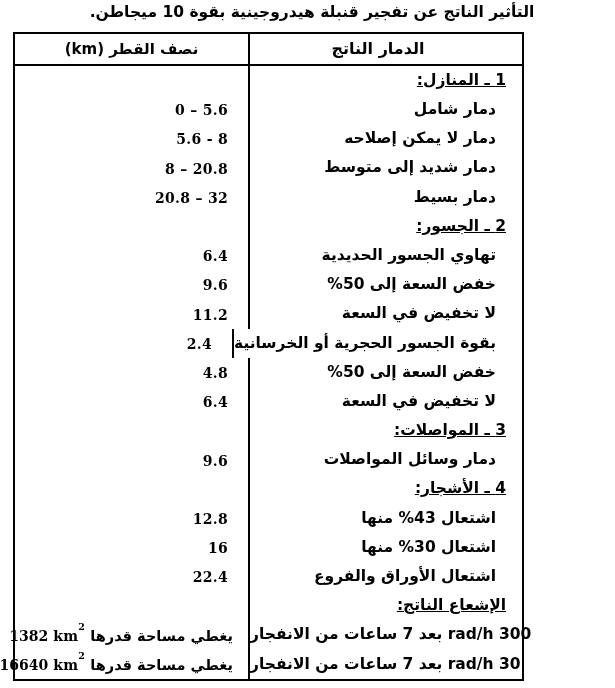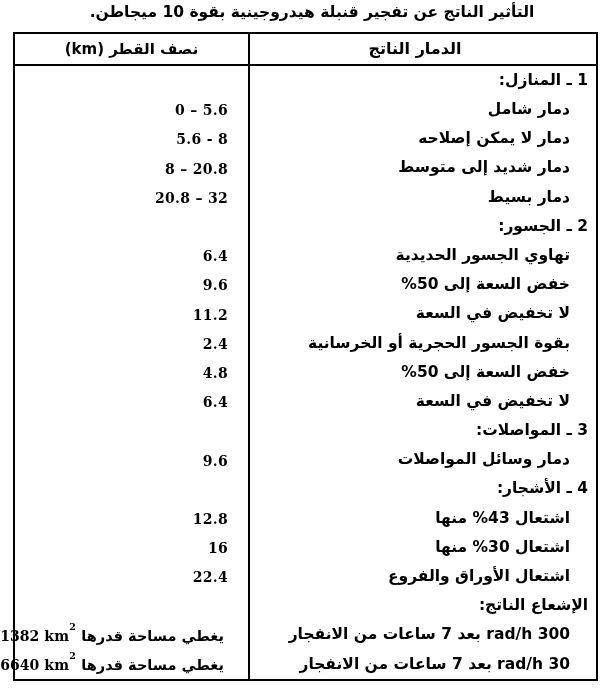--- a/index.html
+++ b/index.html
@@ -20,21 +20,21 @@
     text-align: center;
     direction: rtl;
     font-weight: bold;
     font-size: 15.5px;
     color: #000;
   }
   .data-table {
     position: absolute;
     left: 13px;
     top: 32px;
-    width: 585px;
+    width: 511px;
     height: 649px;
     box-sizing: border-box;
     border: 2px solid #000;
     display: flex;
     flex-direction: column;
     background: #fff;
   }
   .thead {
     height: 30px;
     flex-shrink: 0;
@@ -65,23 +65,23 @@
     white-space: nowrap;
   }
   .thead .cell-damage { justify-content: center; padding-right: 16px; font-size: 16px; }
   .thead .hdr-radius {
     direction: rtl;
     font-weight: bold;
     font-size: 15px;
   }
   .tbody { flex: 1; display: flex; flex-direction: column; }
   .row { flex: 1; display: flex; }
-  .row.section .cell-damage { padding-right: 8px; }
+  .row.section .cell-damage { padding-right: 16px; text-decoration: underline; }
   .radius-wrap { direction: rtl; unicode-bidi: embed; white-space: nowrap; text-align: right; }
-  .cell-radius.area { padding-right: 24px; }
+  .cell-radius.area { padding-right: 15px; }
   .radius-area-text { font-weight: bold; font-size: 14.5px; }
   .radius-num {
     direction: ltr;
     unicode-bidi: embed;
     font-family: "DejaVu Serif", serif;
     font-weight: bold;
     font-size: 14px;
     letter-spacing: 0.3px;
   }
   .radius-sup {

